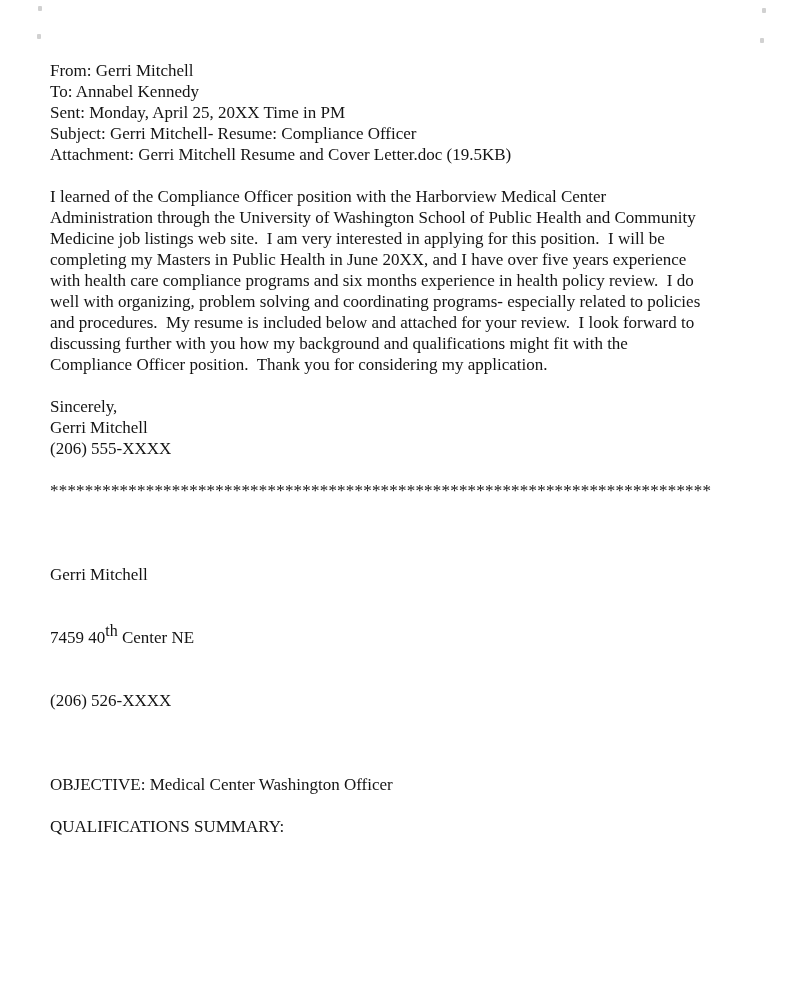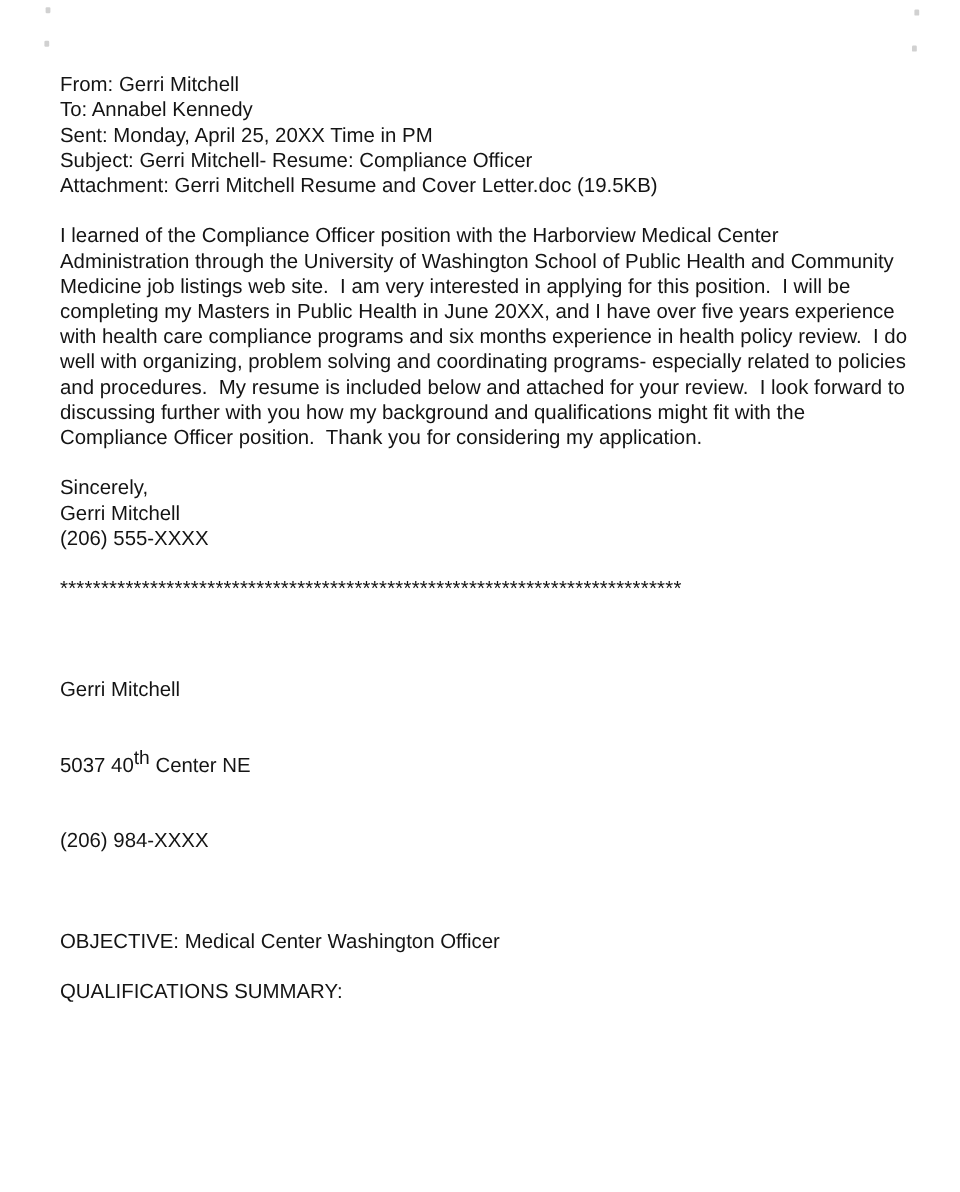--- a/index.html
+++ b/index.html
@@ -6,21 +6,21 @@
     margin: 0;
     padding: 0;
     background: #ffffff;
   }
   .page {
     position: relative;
     width: 800px;
     height: 993px;
     background: #ffffff;
     overflow: hidden;
-    font-family: Liberation Sans, sans-serif;
+    font-family: Liberation Serif, serif;
     font-size: 17px;
     line-height: 21px;
     color: #141414;
   }
   .content {
     position: absolute;
     left: 50px;
     top: 60px;
     width: 706px;
   }
@@ -83,22 +83,22 @@
 Compliance Officer position.  Thank you for considering my application.</div>
 
     <div class="block">Sincerely,
 Gerri Mitchell
 (206) 555-XXXX</div>
 
     <div class="block divider">****************************************************************************</div>
 
     <div class="block">
       <div>Gerri Mitchell</div>
-      <div><span>5037 40</span><sup class="ord">th</sup><span> Center NE</span></div>
-      <div>(206) 984-XXXX</div>
+      <div><span>7459 40</span><sup class="ord">th</sup><span> Center NE</span></div>
+      <div>(206) 526-XXXX</div>
     </div>
 
     <div class="block">OBJECTIVE: Medical Center Washington Officer</div>
 
     <div class="block">QUALIFICATIONS SUMMARY:</div>
 
   </div>
 </div>
 
 </body></html>

